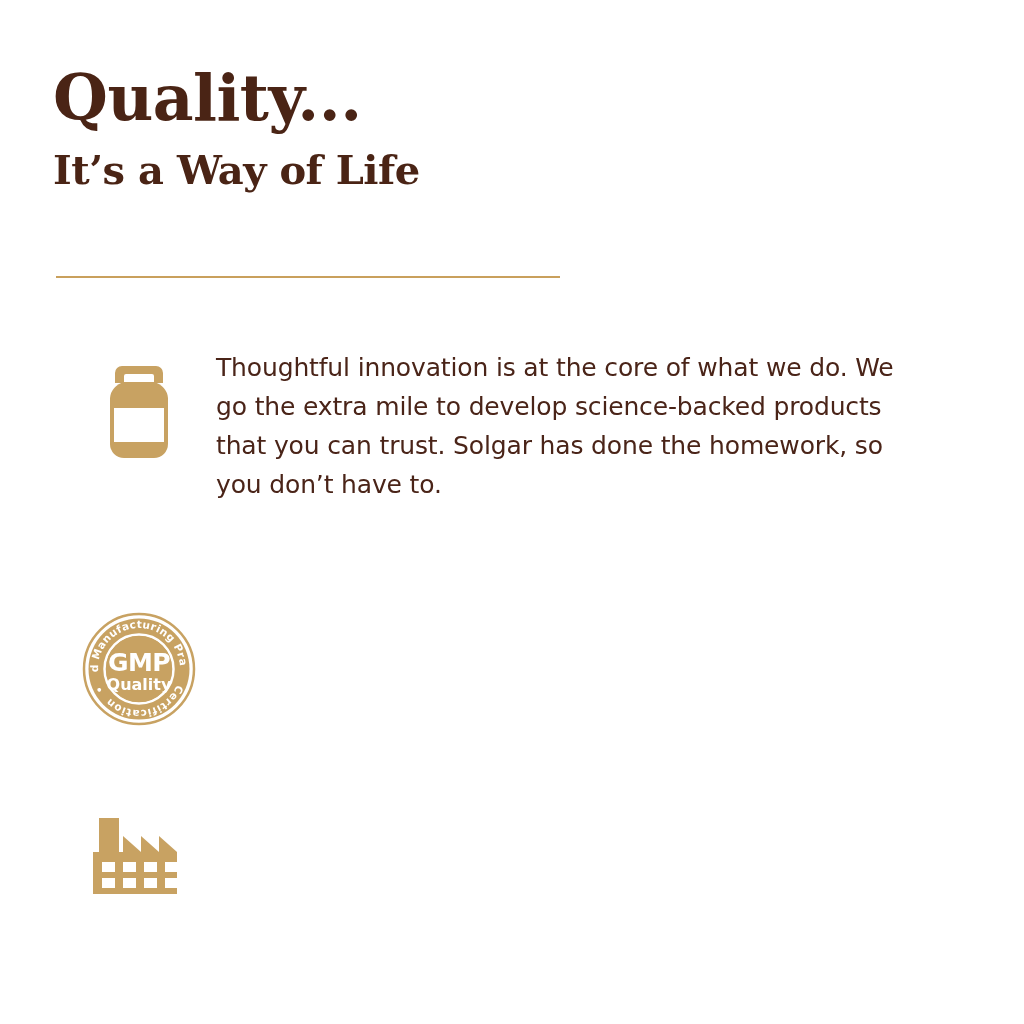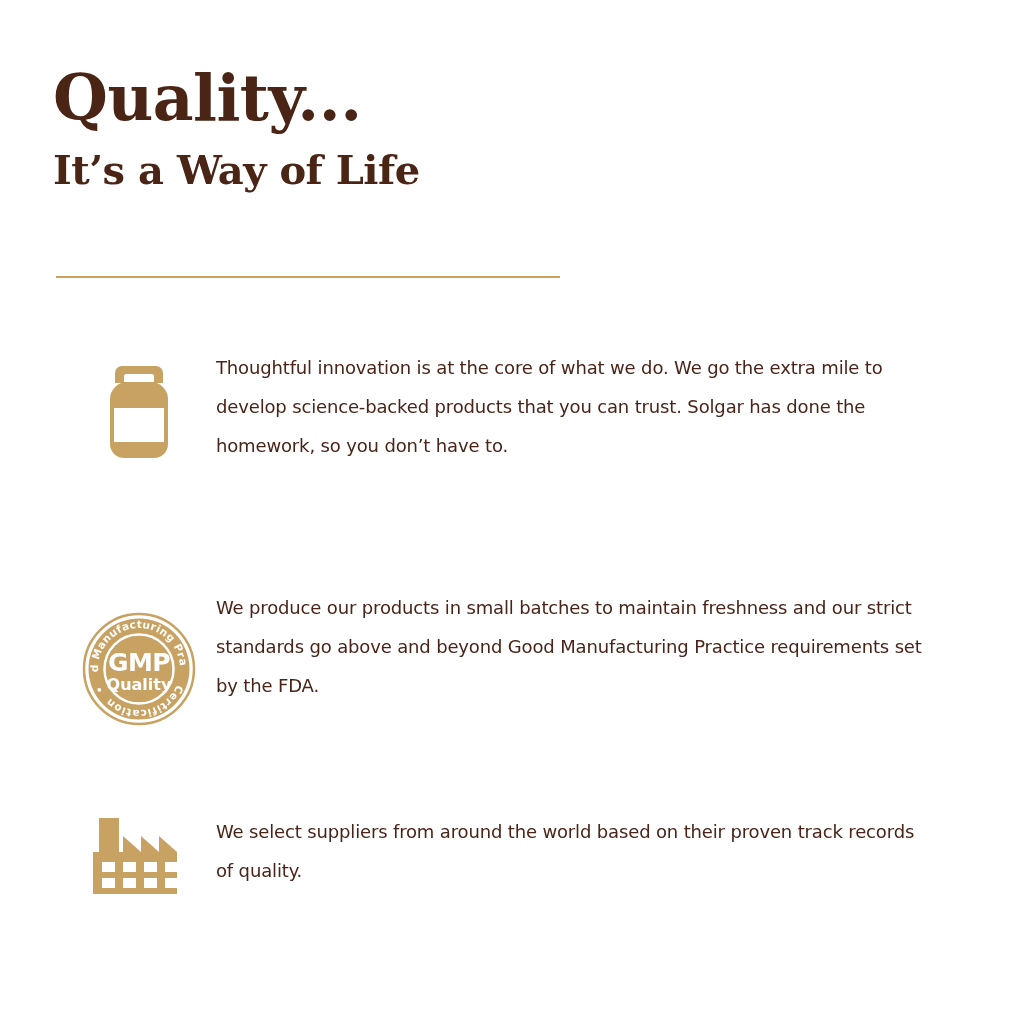--- a/index.html
+++ b/index.html
@@ -72,21 +72,21 @@
   .row-2 .icon-cell { padding-top: 24px; }
   .row-3 .icon-cell { padding-top: 6px; }
 
   .text-cell {
     flex: 1 1 auto;
     max-width: 712px;
   }
   .body-text {
     font-family: "DejaVu Sans", "Liberation Sans", sans-serif;
     color: #4a2418;
-    font-size: 18px;
+    font-size: 25px;
     line-height: 39px;
     font-weight: 400;
     letter-spacing: -0.15px;
     margin: 0;
   }
 
   
   .icon-svg { display: block; }
 </style>
 </head>
@@ -141,23 +141,20 @@
           </text>
           <text font-family="'DejaVu Sans','Liberation Sans',sans-serif" font-size="10.5" font-weight="700" fill="#ffffff" letter-spacing="0.6">
             <textPath href="#arcBottom" startOffset="50%" text-anchor="middle">Certification &nbsp;•</textPath>
           </text>
 
           <text x="57" y="59" text-anchor="middle" font-family="'DejaVu Sans','Liberation Sans',sans-serif" font-size="25" font-weight="700" fill="#ffffff" letter-spacing="-0.5">GMP</text>
           <text x="57" y="78" text-anchor="middle" font-family="'DejaVu Sans','Liberation Sans',sans-serif" font-size="16" font-weight="700" fill="#ffffff">Quality</text>
         </svg>
       </span>
     </div>
-    <div class="text-cell">
-      <p class="body-text">We produce our products in small batches to maintain freshness and our strict standards go above and beyond Good Manufacturing Practice requirements set by the FDA.</p>
-    </div>
   </div>
 
   <div class="row row-3">
     <div class="icon-cell">
       <span>
         <svg class="icon-svg" width="92" height="76" viewBox="0 0 92 76" xmlns="http://www.w3.org/2000/svg">
 
           <rect x="6" y="0" width="20" height="34" fill="#c8a262"></rect>
 
           <path d="M0 34 h30 v-16 l18 16 v-16 l18 16 v-16 l18 16 v42 h-84 z" fill="#c8a262"></path>
@@ -167,18 +164,15 @@
           <rect x="51" y="44" width="13" height="10" fill="#ffffff"></rect>
           <rect x="72" y="44" width="13" height="10" fill="#ffffff"></rect>
 
           <rect x="9" y="60" width="13" height="10" fill="#ffffff"></rect>
           <rect x="30" y="60" width="13" height="10" fill="#ffffff"></rect>
           <rect x="51" y="60" width="13" height="10" fill="#ffffff"></rect>
           <rect x="72" y="60" width="13" height="10" fill="#ffffff"></rect>
         </svg>
       </span>
     </div>
-    <div class="text-cell">
-      <p class="body-text">We select suppliers from around the world based on their proven track records of quality.</p>
-    </div>
   </div>
 
 </div>
 
 </body></html>

